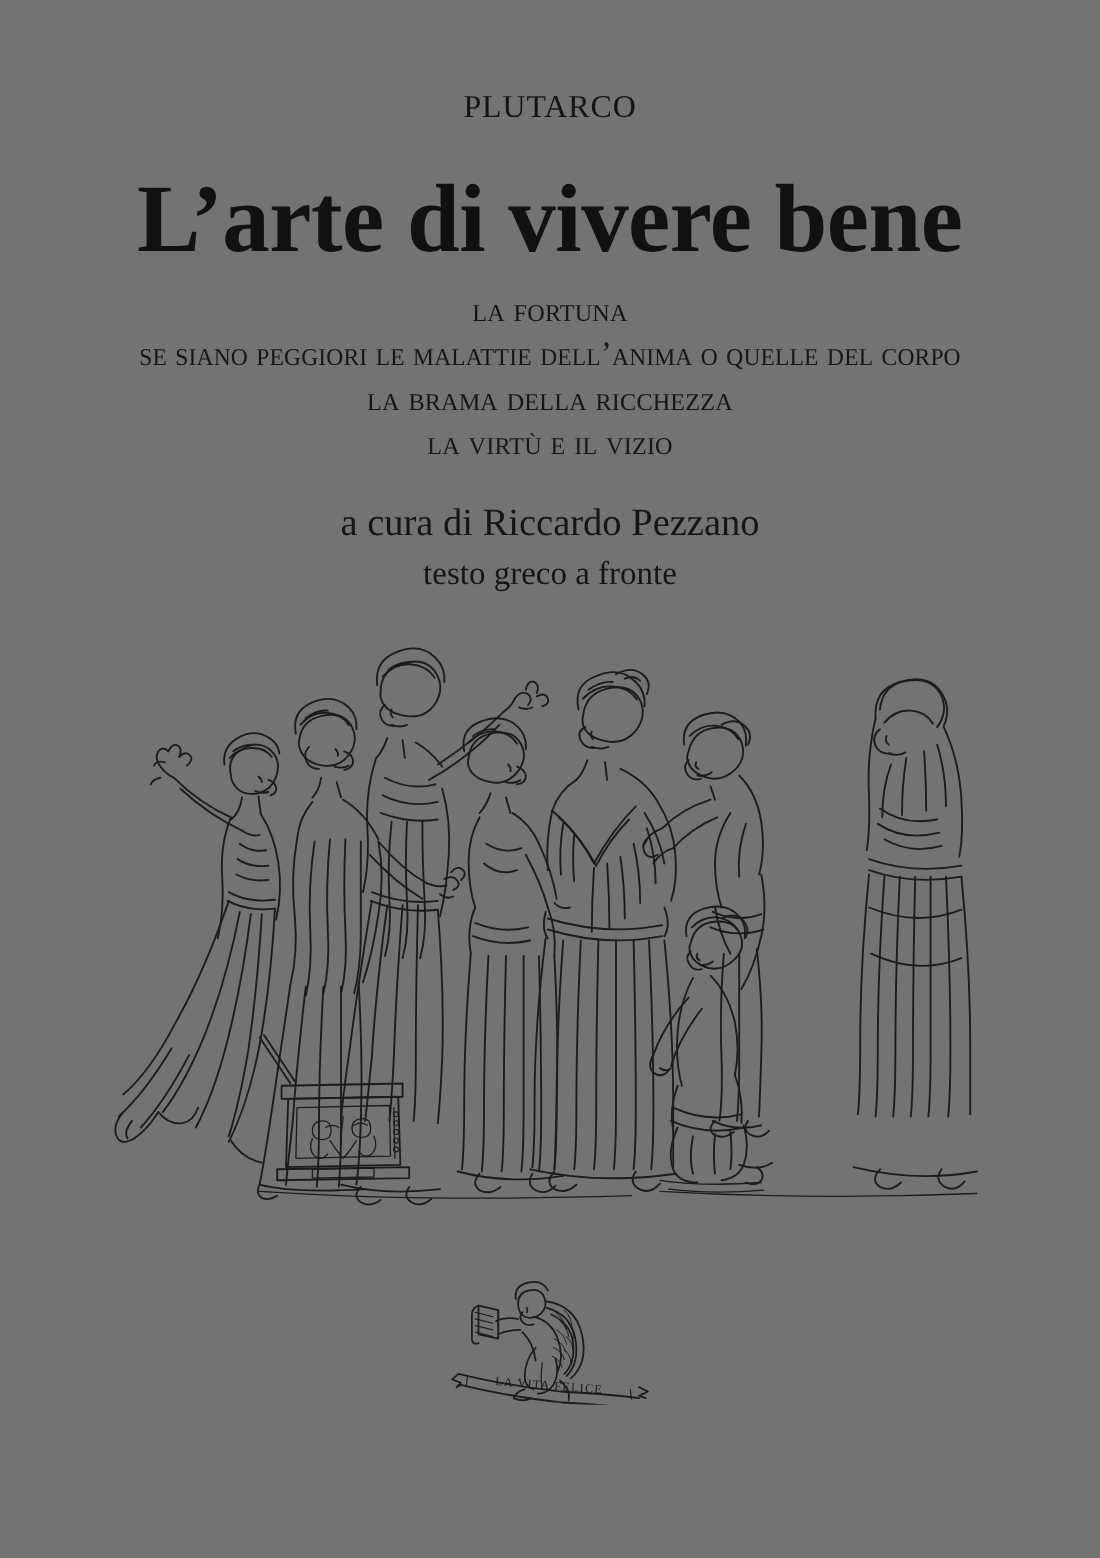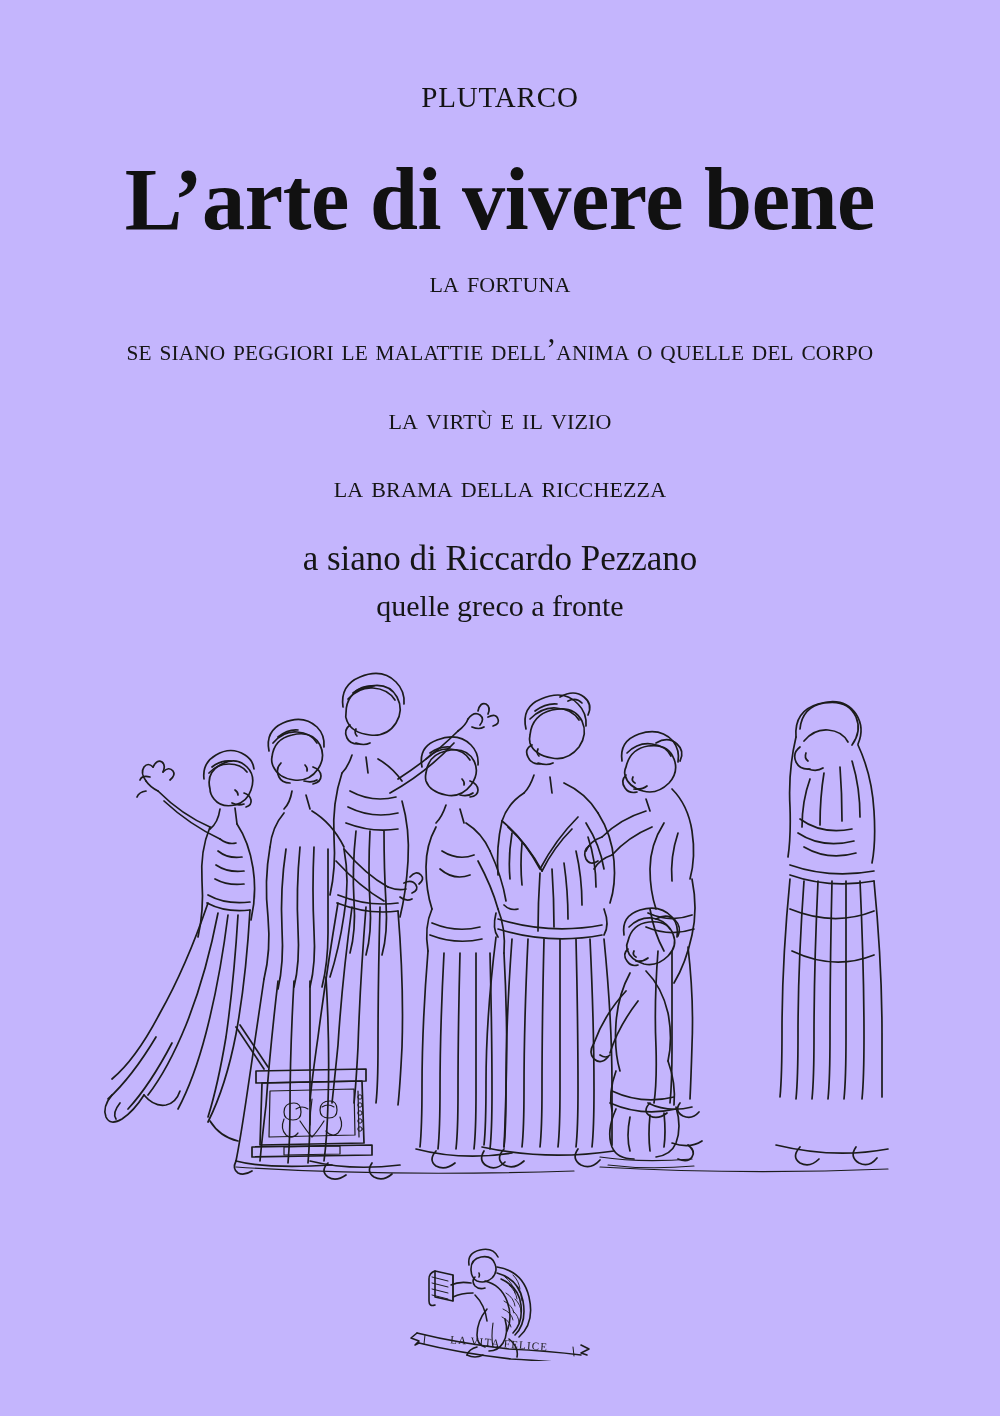--- a/index.html
+++ b/index.html
@@ -15,21 +15,21 @@
     font-family: "Liberation Serif", "DejaVu Serif", serif;
     color: #1a1a1a;
   }
 
   .cover {
     position: absolute;
     inset: 0;
     display: flex;
     flex-direction: column;
     align-items: center;
-    background: #c4b5fd;
+    background: #737373;
   }
 
   
   .author {
     margin-top: 72px;
     font-size: 42px;
     line-height: 1;
     font-weight: 400;
     letter-spacing: 0.02em;
     font-variant: small-caps;
@@ -51,21 +51,20 @@
     transform: scaleX(0.98);
   }
 
   
   .subtitles {
     margin-top: 18px;
     display: flex;
     flex-direction: column;
     align-items: center;
     width: 100%;
-    gap: 28px;
   }
   .subtitle-line {
     font-variant: small-caps;
     text-transform: lowercase;
     font-weight: 400;
     color: #161616;
     line-height: 1.30;
     white-space: nowrap;
     letter-spacing: 0.005em;
   }
@@ -118,27 +117,27 @@
 
 <div class="cover">
 
   <div class="author">Plutarco</div>
 
   <div class="title">L’arte di vivere bene</div>
 
   <div class="subtitles">
     <div class="subtitle-line sl-0">La fortuna</div>
     <div class="subtitle-line sl-2">Se siano peggiori le malattie dell’anima o quelle del corpo</div>
+    <div class="subtitle-line sl-5">La brama della ricchezza</div>
     <div class="subtitle-line sl-4">La virtù e il vizio</div>
-    <div class="subtitle-line sl-5">La brama della ricchezza</div>
   </div>
 
   <div class="credits">
-    <div class="editor">a siano di Riccardo Pezzano</div>
-    <div class="note">quelle greco a fronte</div>
+    <div class="editor">a cura di Riccardo Pezzano</div>
+    <div class="note">testo greco a fronte</div>
   </div>
 
   <div class="illustration">
     <svg viewBox="0 0 880 548" xmlns="http://www.w3.org/2000/svg" fill="none" stroke="#1c1c1c" stroke-width="1.7" stroke-linecap="round" stroke-linejoin="round">
 
       <g>
 
         <path d="M150 138 q-4 -16 10 -24 q16 -9 27 2 q9 9 4 23 q-4 12 -16 15 q-14 3 -21 -6 q-4 -5 -4 -10z"></path>
 
         <path d="M144 128 q-2 -16 12 -24 q15 -9 29 0 q8 5 9 14"></path>

